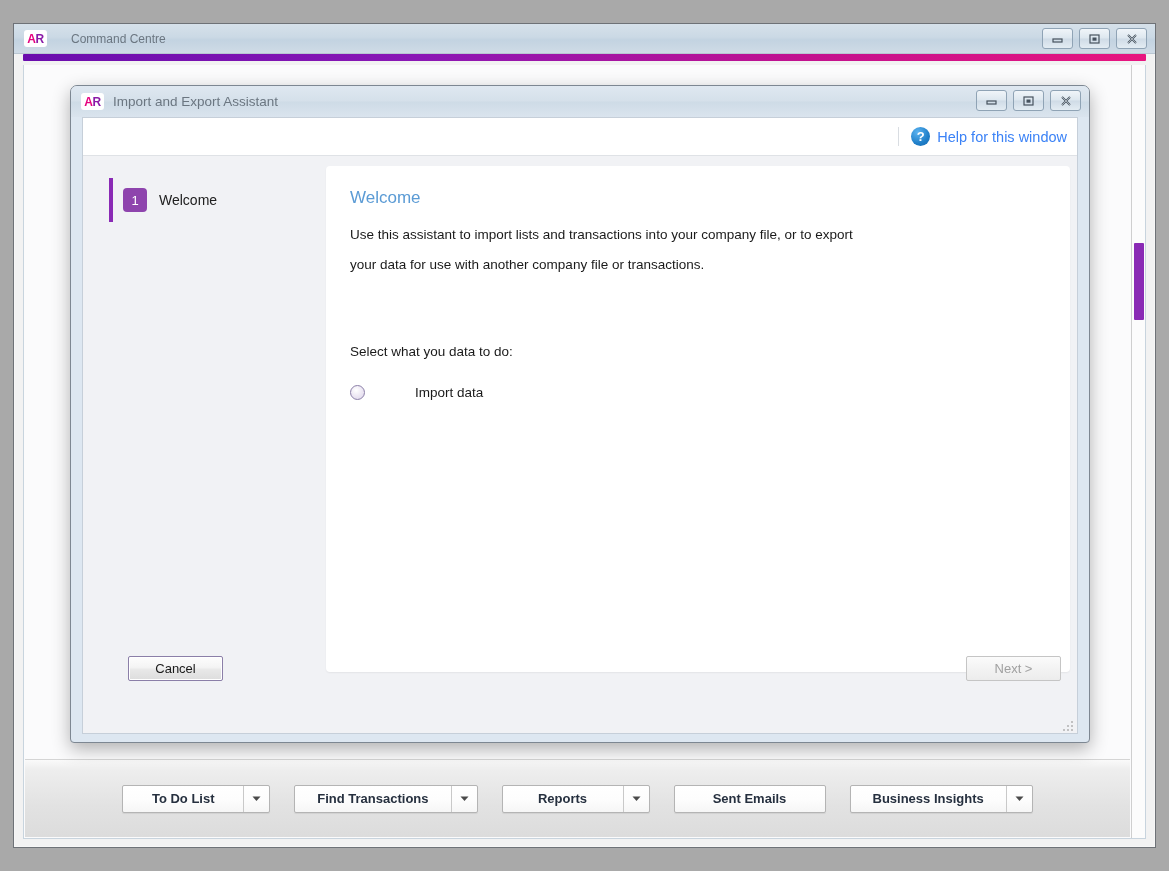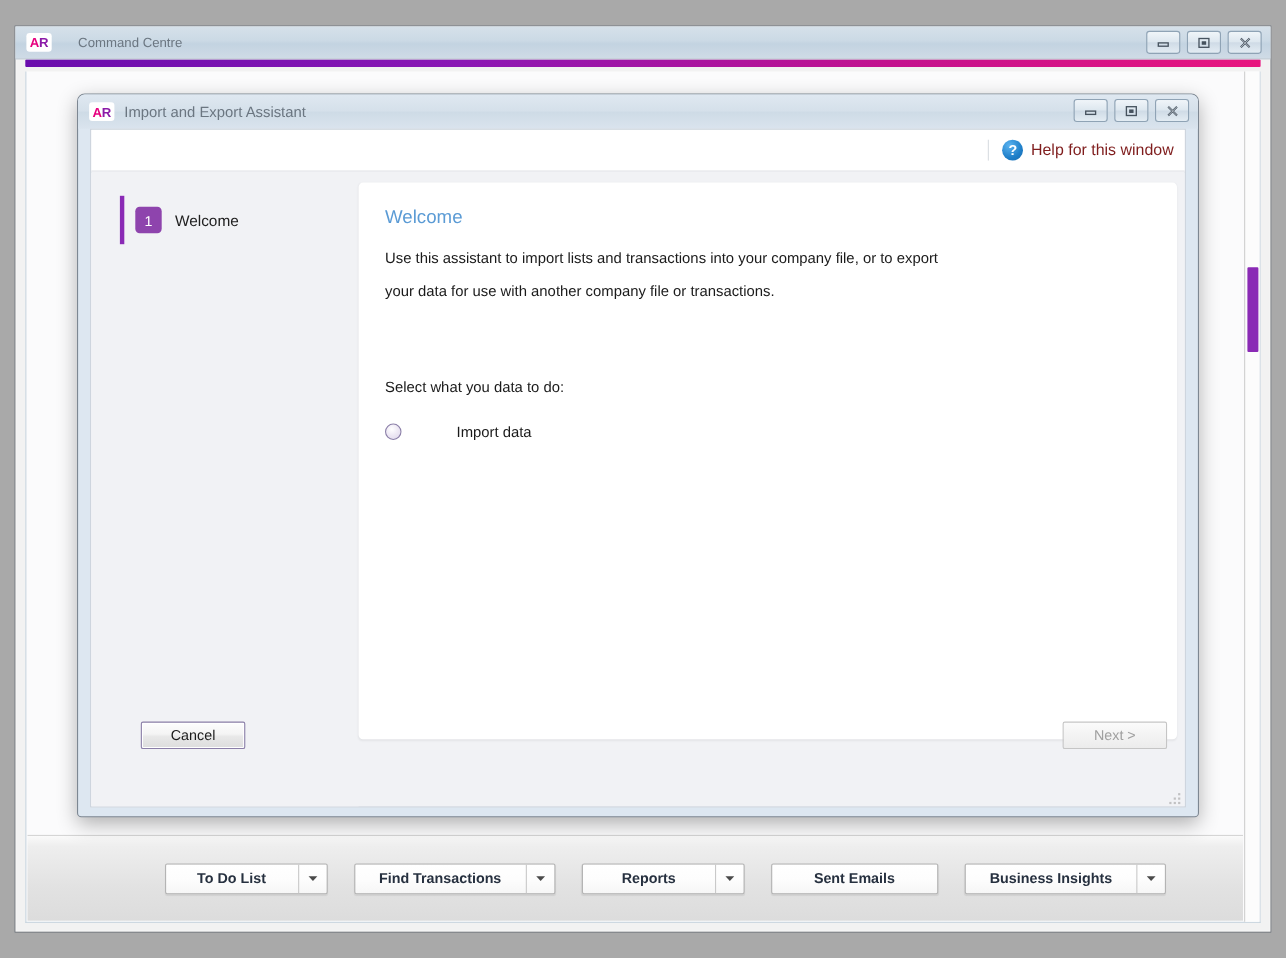--- a/index.html
+++ b/index.html
@@ -85,21 +85,21 @@
     border-radius: 1px;
   }
 
   
   .cmd-toolbar {
     position: absolute;
     left: 1px; right: 15px; bottom: 1px;
     height: 78px;
     background: linear-gradient(to bottom, #fafafa 0%, #eeeeee 12%, #e2e2e2 60%, #dcdcdc 100%);
     border-top: 1px solid #d5d5d5;
-    display: flex; align-items: center; justify-content: flex-end;
+    display: flex; align-items: center; justify-content: center;
     gap: 24px;
     padding: 0 70px;
   }
   .cmd-btn {
     display: flex; align-items: stretch;
     height: 28px;
     background: linear-gradient(to bottom, #ffffff 0%, #fdfdfd 50%, #f6f6f6 100%);
     border: 1px solid #b4b4b4;
     border-radius: 2px;
     box-shadow: 0 1px 1px rgba(0,0,0,0.07);
@@ -164,21 +164,21 @@
   }
   .help-icon {
     width: 19px; height: 19px;
     border-radius: 50%;
     background: radial-gradient(circle at 35% 28%, #5bb3f0 0%, #1f7fc9 60%, #1769ad 100%);
     color: #ffffff;
     font-size: 13px; font-weight: bold;
     display: flex; align-items: center; justify-content: center;
     line-height: 1;
   }
-  .help-text { font-size: 14.5px; color: #7f1d1d; }
+  .help-text { font-size: 14.5px; color: #3b82f6; }
 
   .dlg-content {
     position: absolute;
     left: 0; right: 0; top: 39px; bottom: 0;
     background: #f1f2f5;
   }
 
   
   .steps {
     position: absolute;

